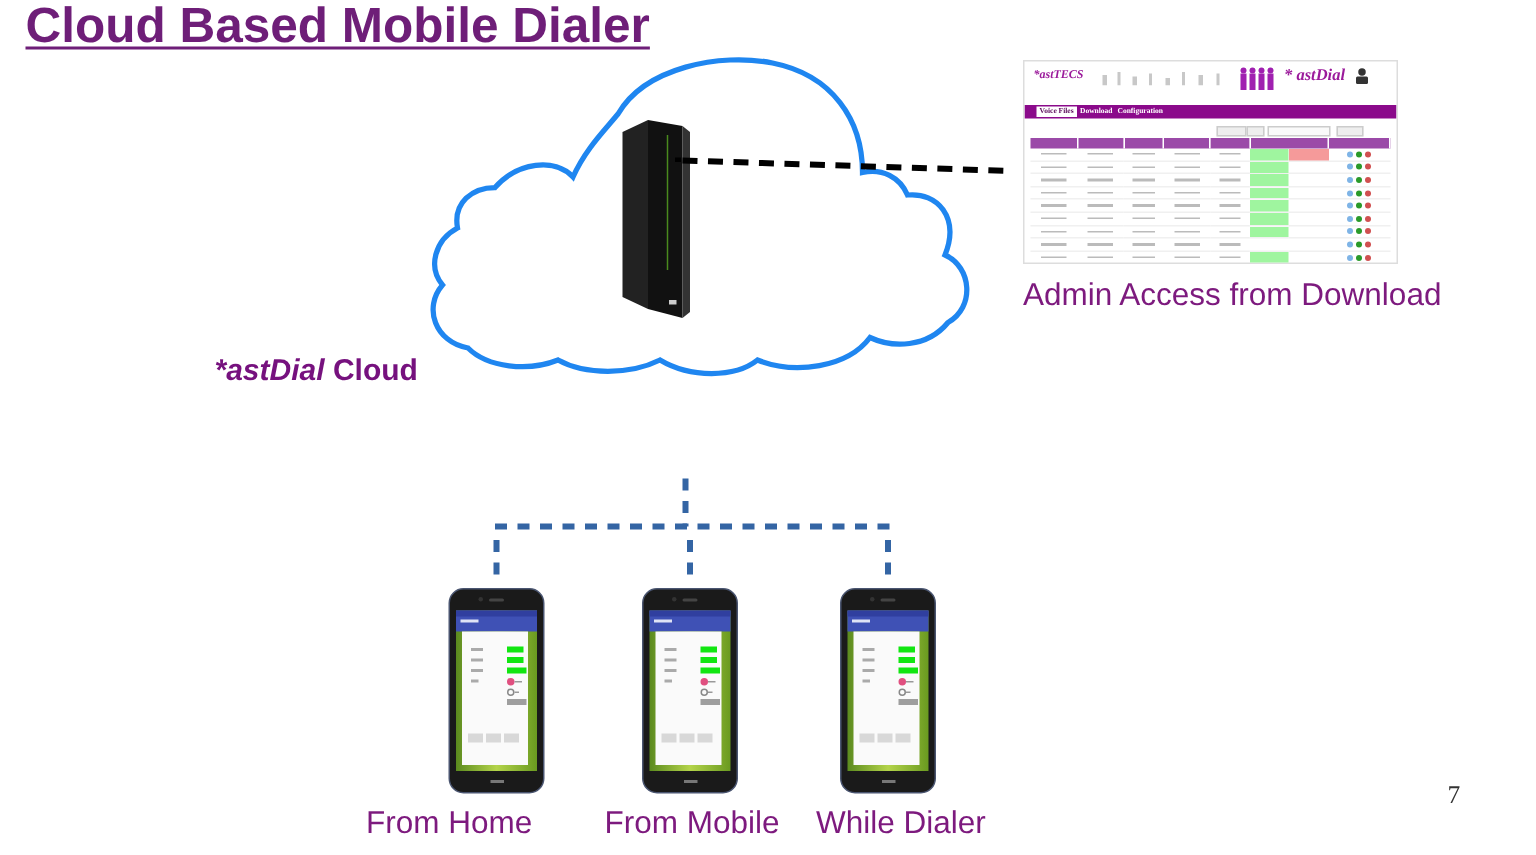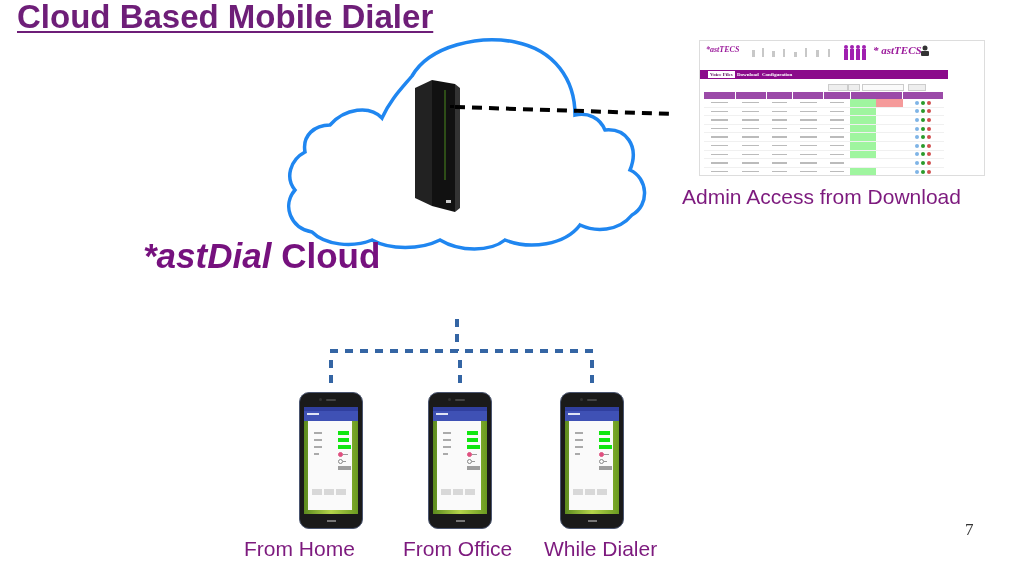--- a/index.html
+++ b/index.html
@@ -1,26 +1,26 @@
 <!DOCTYPE html>
 <html><head>
 <meta charset="utf-8">
 <style>
   html, body { margin:0; padding:0; }
   body { width:1024px; height:570px; position:relative; background:#ffffff; overflow:hidden; font-family:"Liberation Sans", sans-serif; }
   .abs { position:absolute; }
   .title { left:17px; top:-2px; font-size:33px; font-weight:bold; color:#6e1e78; text-decoration:underline; text-decoration-thickness:2px; text-underline-offset:3px; white-space:nowrap; }
-  .cloud-label { left:143px; top:236px; font-size:35px; font-weight:bold; color:#76117e; white-space:nowrap; }
+  .cloud-label { left:143px; top:236px; font-size:20px; font-weight:bold; color:#76117e; white-space:nowrap; }
   .cloud-label i { font-style:italic; }
   .admin-label { left:682px; top:185px; font-size:21px; color:#7d1a7e; white-space:nowrap; }
   .dev-label { top:537px; font-size:21px; color:#7d1a7e; white-space:nowrap; }
   .page-num { left:965px; top:520px; font-size:17px; color:#333; font-family:"Liberation Serif", serif; }
 
   
-  .admin { left:699px; top:40px; width:248px; height:134px; background:#fff; border:1px solid #ddd; overflow:hidden;padding-left:36px; }
+  .admin { left:682px; top:40px; width:248px; height:134px; background:#fff; border:1px solid #ddd; overflow:hidden; }
   .admin .logo-l { position:absolute; left:6px; top:4px; font-family:"Liberation Serif", serif; font-weight:bold; font-style:italic; font-size:8px; color:#9b1a9b; }
   .admin .logo-r { position:absolute; left:173px; top:3px; font-family:"Liberation Serif", serif; font-weight:bold; font-style:italic; font-size:11px; color:#9b1a9b; }
   .admin .people { position:absolute; left:142px; top:3px; width:26px; height:16px; }
   .admin .skyline { position:absolute; left:50px; top:6px; width:90px; height:10px; }
   .admin .user-ic { position:absolute; left:220px; top:4px; width:10px; height:11px; }
   .admin .navbar { position:absolute; left:0; top:29px; width:248px; height:9px; background:#8b0a8b; }
   .admin .tab { position:absolute; top:30px; font-family:"Liberation Serif", serif; font-weight:bold; font-size:5px; color:#fff; line-height:7px; }
   .admin .tab.active { background:#fff; color:#5a0a5a; padding:0 2px; }
   .admin .filter { position:absolute; top:43px; height:5px; background:#eee; border:1px solid #ccc; }
   .admin table { position:absolute; left:4px; top:51px; width:240px; border-collapse:collapse; table-layout:fixed; }
@@ -100,21 +100,21 @@
         <circle cx="4" cy="3" r="2"></circle>
         <rect x="2" y="5" width="4" height="11"></rect>
         <circle cx="10" cy="3" r="2"></circle>
         <rect x="8" y="5" width="4" height="11"></rect>
         <circle cx="16" cy="3" r="2"></circle>
         <rect x="14" y="5" width="4" height="11"></rect>
         <circle cx="22" cy="3" r="2"></circle>
         <rect x="20" y="5" width="4" height="11"></rect>
       </g>
   </svg>
-  <span class="logo-r">* astTECS</span>
+  <span class="logo-r">* astDial</span>
   <svg class="user-ic" viewBox="0 0 10 11">
       <circle cx="5" cy="3" r="2.5" fill="#333"></circle>
       <rect x="1" y="6" width="8" height="5" rx="1" fill="#333"></rect>
     </svg>
   <div class="navbar"></div>
   <span class="tab active" style="left:8px">Voice Files</span>
   <span class="tab" style="left:37px">Download</span>
   <span class="tab" style="left:62px">Configuration</span>
   <div class="filter" style="left:128px;width:18px"></div>
   <div class="filter" style="left:148px;width:10px"></div>
@@ -463,16 +463,16 @@
           <span class="abtn" style="left:4px"></span>
           <span class="abtn" style="left:16px"></span>
           <span class="abtn" style="left:28px"></span>
         </div>
       </div>
       <span class="brand"></span>
     </div>
   </div>
 
 <div class="abs dev-label" style="left:244px">From  Home</div>
-<div class="abs dev-label" style="left:403px">From Office</div>
+<div class="abs dev-label" style="left:403px">From Mobile</div>
 <div class="abs dev-label" style="left:544px">While Dialer</div>
 
 <div class="abs page-num">7</div>
 
 </body></html>

